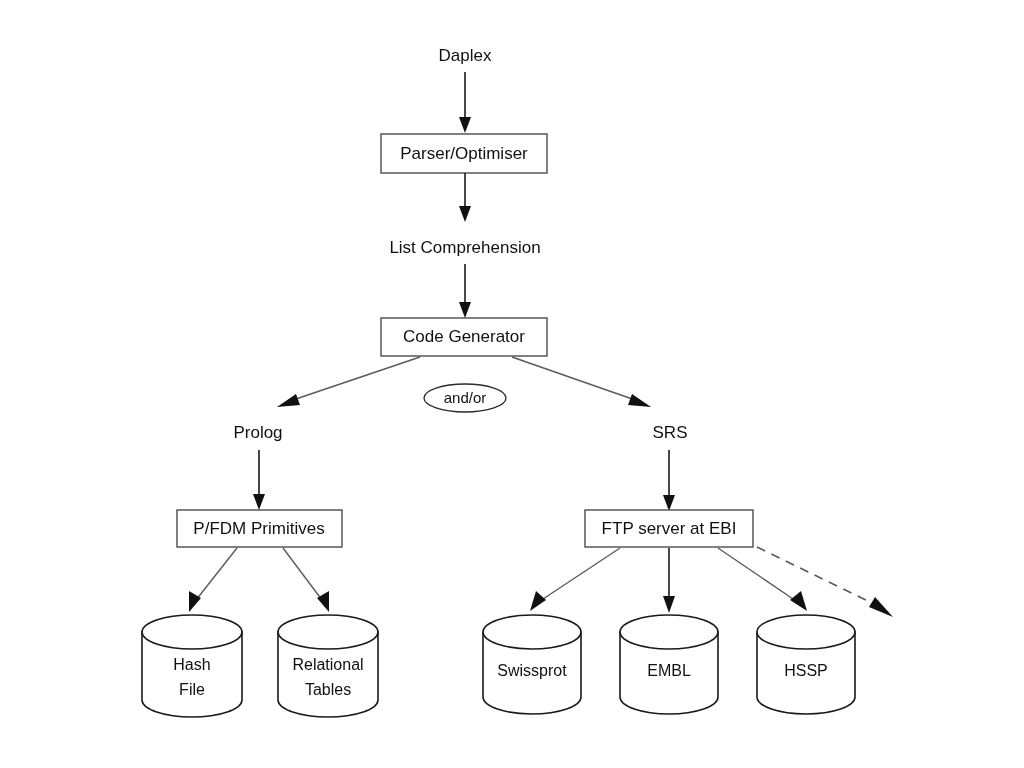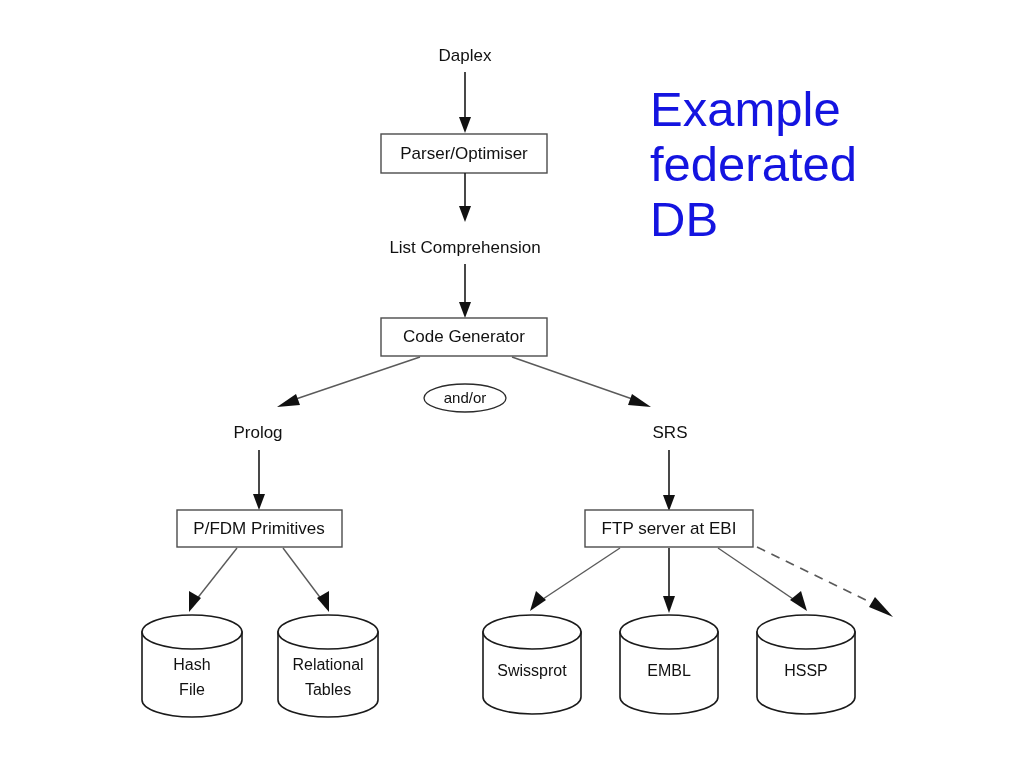--- a/index.html
+++ b/index.html
@@ -13,20 +13,21 @@
     font-family: "Liberation Sans", sans-serif;
     overflow: hidden;
     position: relative;
   }
   #slide {
     position: absolute;
     left: 0; top: 0;
     width: 1024px;
     height: 768px;
     background: #ffffff;
+    text-align: center;
   }
   #diagram-svg {
     position: absolute;
     left: 0; top: 0;
     width: 1024px;
     height: 768px;
   }
   .node-box {
     fill: #ffffff;
     stroke: #4c4c4c;
@@ -233,17 +234,14 @@
     </g>
 
     <g>
       <path class="cyl-body" d="M757,632 L757,697 A49,17 0 0 0 855,697 L855,632 Z"></path>
       <ellipse class="cyl-top" cx="806" cy="632" rx="49" ry="17"></ellipse>
       <text class="lbl-small" x="806" y="672">HSSP</text>
     </g>
 
   </svg>
 
-  <div id="title-block">Example
-federated
-DB</div>
 
 </div>
 
 </body></html>

